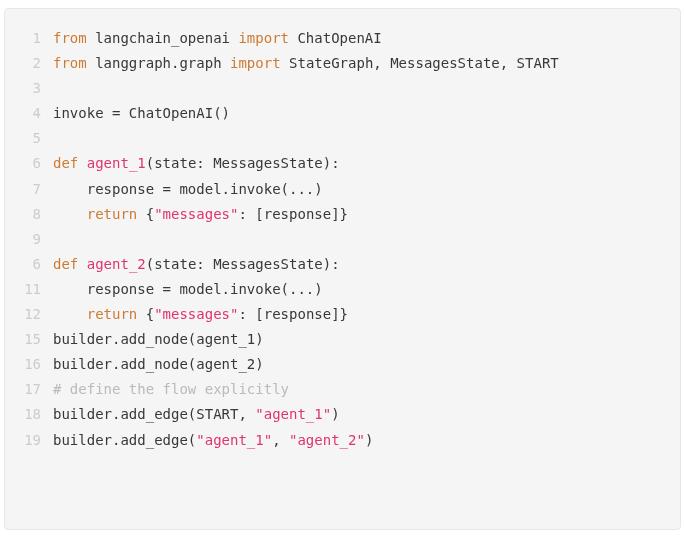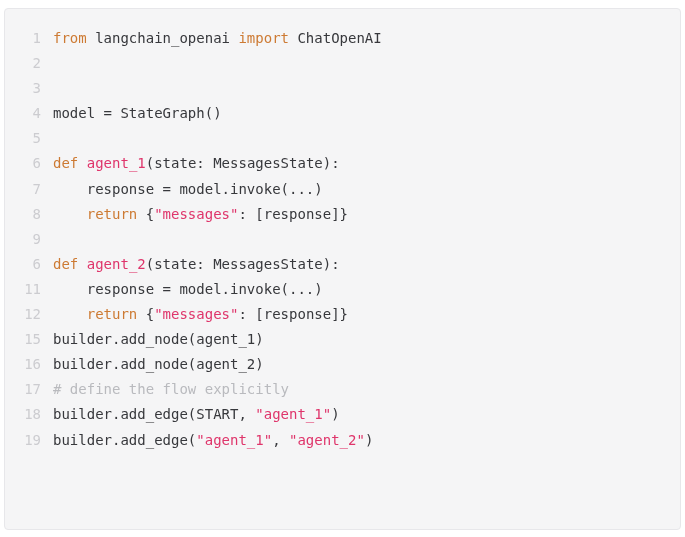--- a/index.html
+++ b/index.html
@@ -52,23 +52,23 @@
   .tok-fn{color:var(--string);}
   .tok-cm{color:var(--comment);}
   .tok-pl{color:var(--text);}
 </style>
 </head>
 <body>
 
 <div class="code-block">
   <div>
       <div class="line"><span class="ln">1</span><span class="code"><span class="tok-kw">from</span><span class="tok-pl"> langchain_openai </span><span class="tok-kw">import</span><span class="tok-pl"> ChatOpenAI</span></span></div>
-      <div class="line"><span class="ln">2</span></div>
+      <div class="line"><span class="ln">2</span><span class="code"><span class="tok-kw">from</span><span class="tok-pl"> langgraph.graph </span><span class="tok-kw">import</span><span class="tok-pl"> StateGraph, MessagesState, START</span></span></div>
       <div class="line"><span class="ln">3</span><span class="code">&nbsp;</span></div>
-      <div class="line"><span class="ln">4</span><span class="code"><span class="tok-pl">model = StateGraph()</span></span></div>
+      <div class="line"><span class="ln">4</span><span class="code"><span class="tok-pl">invoke = ChatOpenAI()</span></span></div>
       <div class="line"><span class="ln">5</span><span class="code">&nbsp;</span></div>
       <div class="line"><span class="ln">6</span><span class="code"><span class="tok-kw">def</span><span class="tok-pl"> </span><span class="tok-fn">agent_1</span><span class="tok-pl">(state: MessagesState):</span></span></div>
       <div class="line"><span class="ln">7</span><span class="code"><span class="tok-pl">    response = model.invoke(...)</span></span></div>
       <div class="line"><span class="ln">8</span><span class="code"><span class="tok-pl">    </span><span class="tok-kw">return</span><span class="tok-pl"> {</span><span class="tok-str">"messages"</span><span class="tok-pl">: [response]}</span></span></div>
       <div class="line"><span class="ln">9</span><span class="code">&nbsp;</span></div>
       <div class="line"><span class="ln">6</span><span class="code"><span class="tok-kw">def</span><span class="tok-pl"> </span><span class="tok-fn">agent_2</span><span class="tok-pl">(state: MessagesState):</span></span></div>
       <div class="line"><span class="ln">11</span><span class="code"><span class="tok-pl">    response = model.invoke(...)</span></span></div>
       <div class="line"><span class="ln">12</span><span class="code"><span class="tok-pl">    </span><span class="tok-kw">return</span><span class="tok-pl"> {</span><span class="tok-str">"messages"</span><span class="tok-pl">: [response]}</span></span></div>
       <div class="line"><span class="ln">15</span><span class="code"><span class="tok-pl">builder.add_node(agent_1)</span></span></div>
       <div class="line"><span class="ln">16</span><span class="code"><span class="tok-pl">builder.add_node(agent_2)</span></span></div>

